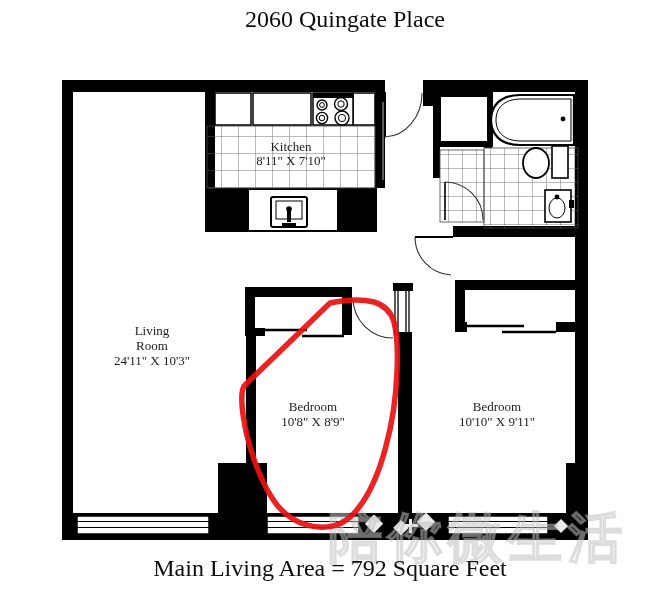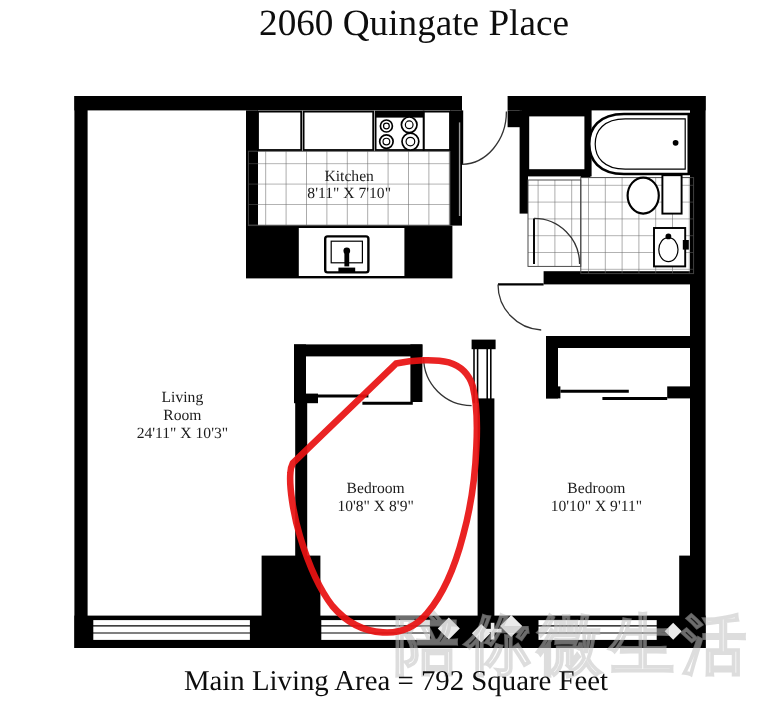--- a/index.html
+++ b/index.html
@@ -1,19 +1,19 @@
 <!DOCTYPE html>
 <html><head>
 <meta charset="utf-8">
 <style>
   html,body{margin:0;padding:0;background:#ffffff;}
   body{width:650px;height:600px;position:relative;overflow:hidden;
        font-family:"Liberation Serif", serif;color:#111;}
   .title-block{position:absolute;top:6px;left:40px;width:610px;text-align:center;
-       font-size:31px;line-height:26px;color:#0d0d0d;}
+       font-size:24px;line-height:26px;color:#0d0d0d;}
   .footer-block{position:absolute;top:555px;left:10px;width:640px;text-align:center;
        font-size:24px;color:#0d0d0d;}
   svg{position:absolute;top:0;left:0;}
   .room-label{font-family:"Liberation Serif", serif;font-size:13px;fill:#1c1c1c;}
   .wm{font-family:"Liberation Serif", serif;font-weight:bold;}
 </style>
 </head>
 <body>
 
 <div class="title-block">

